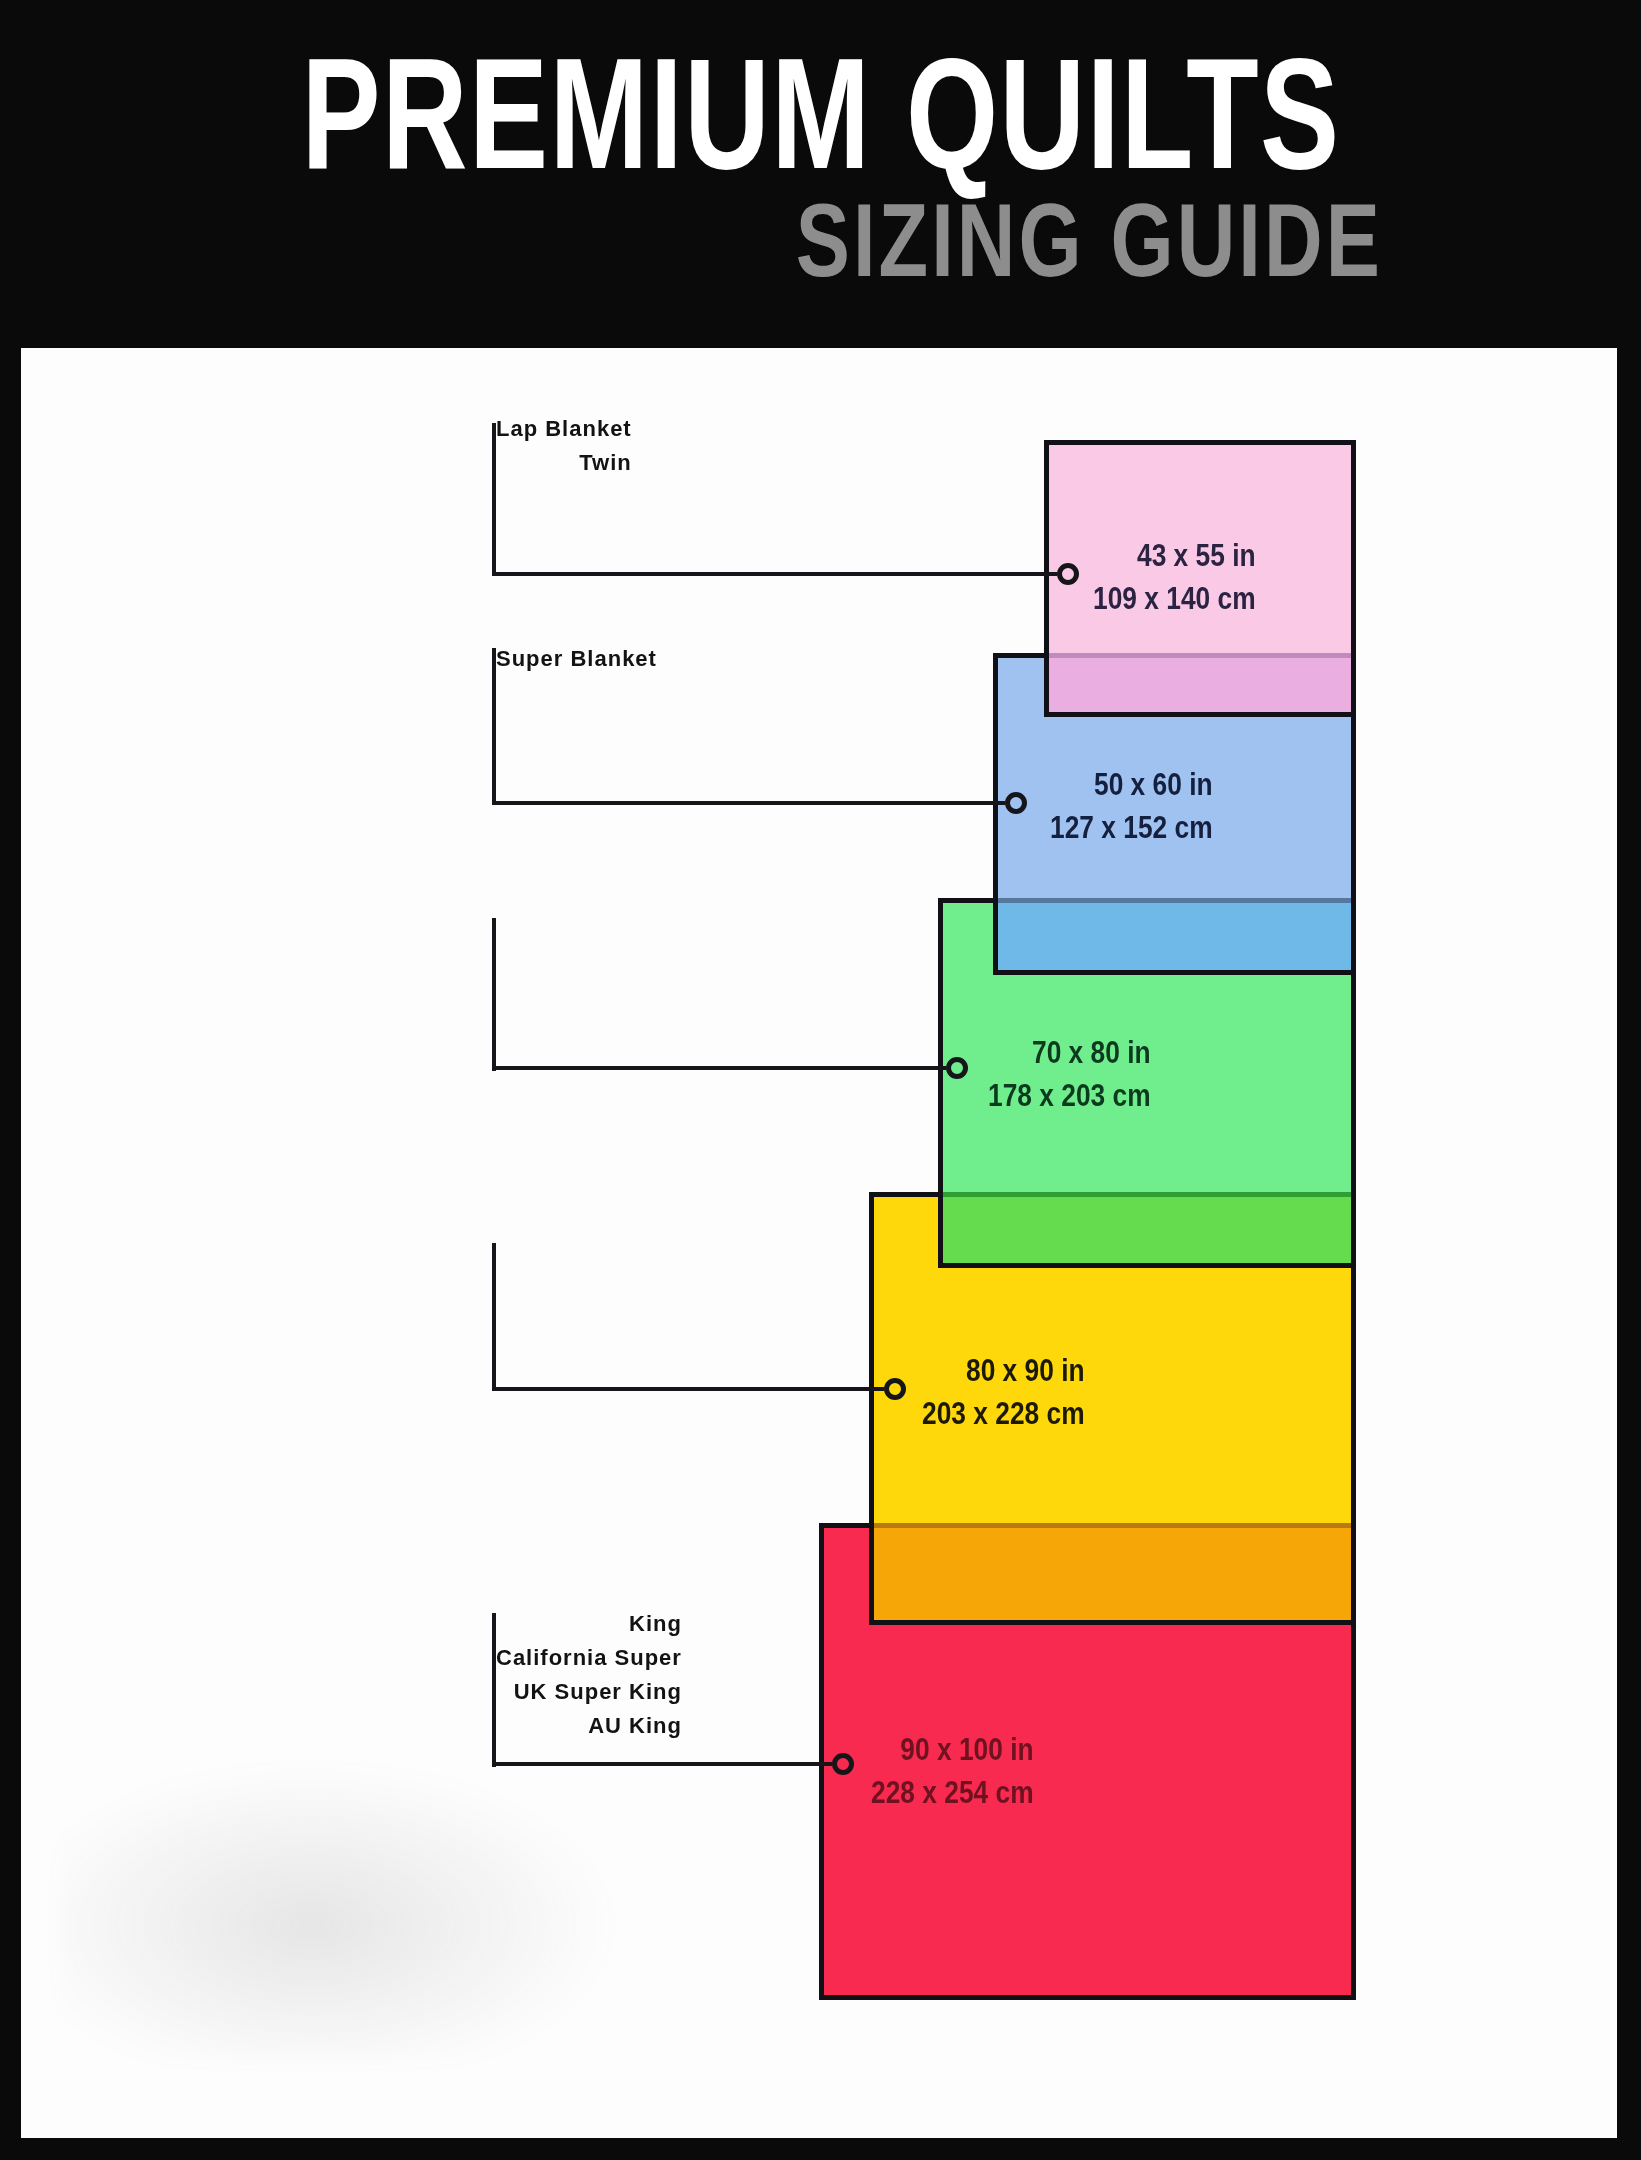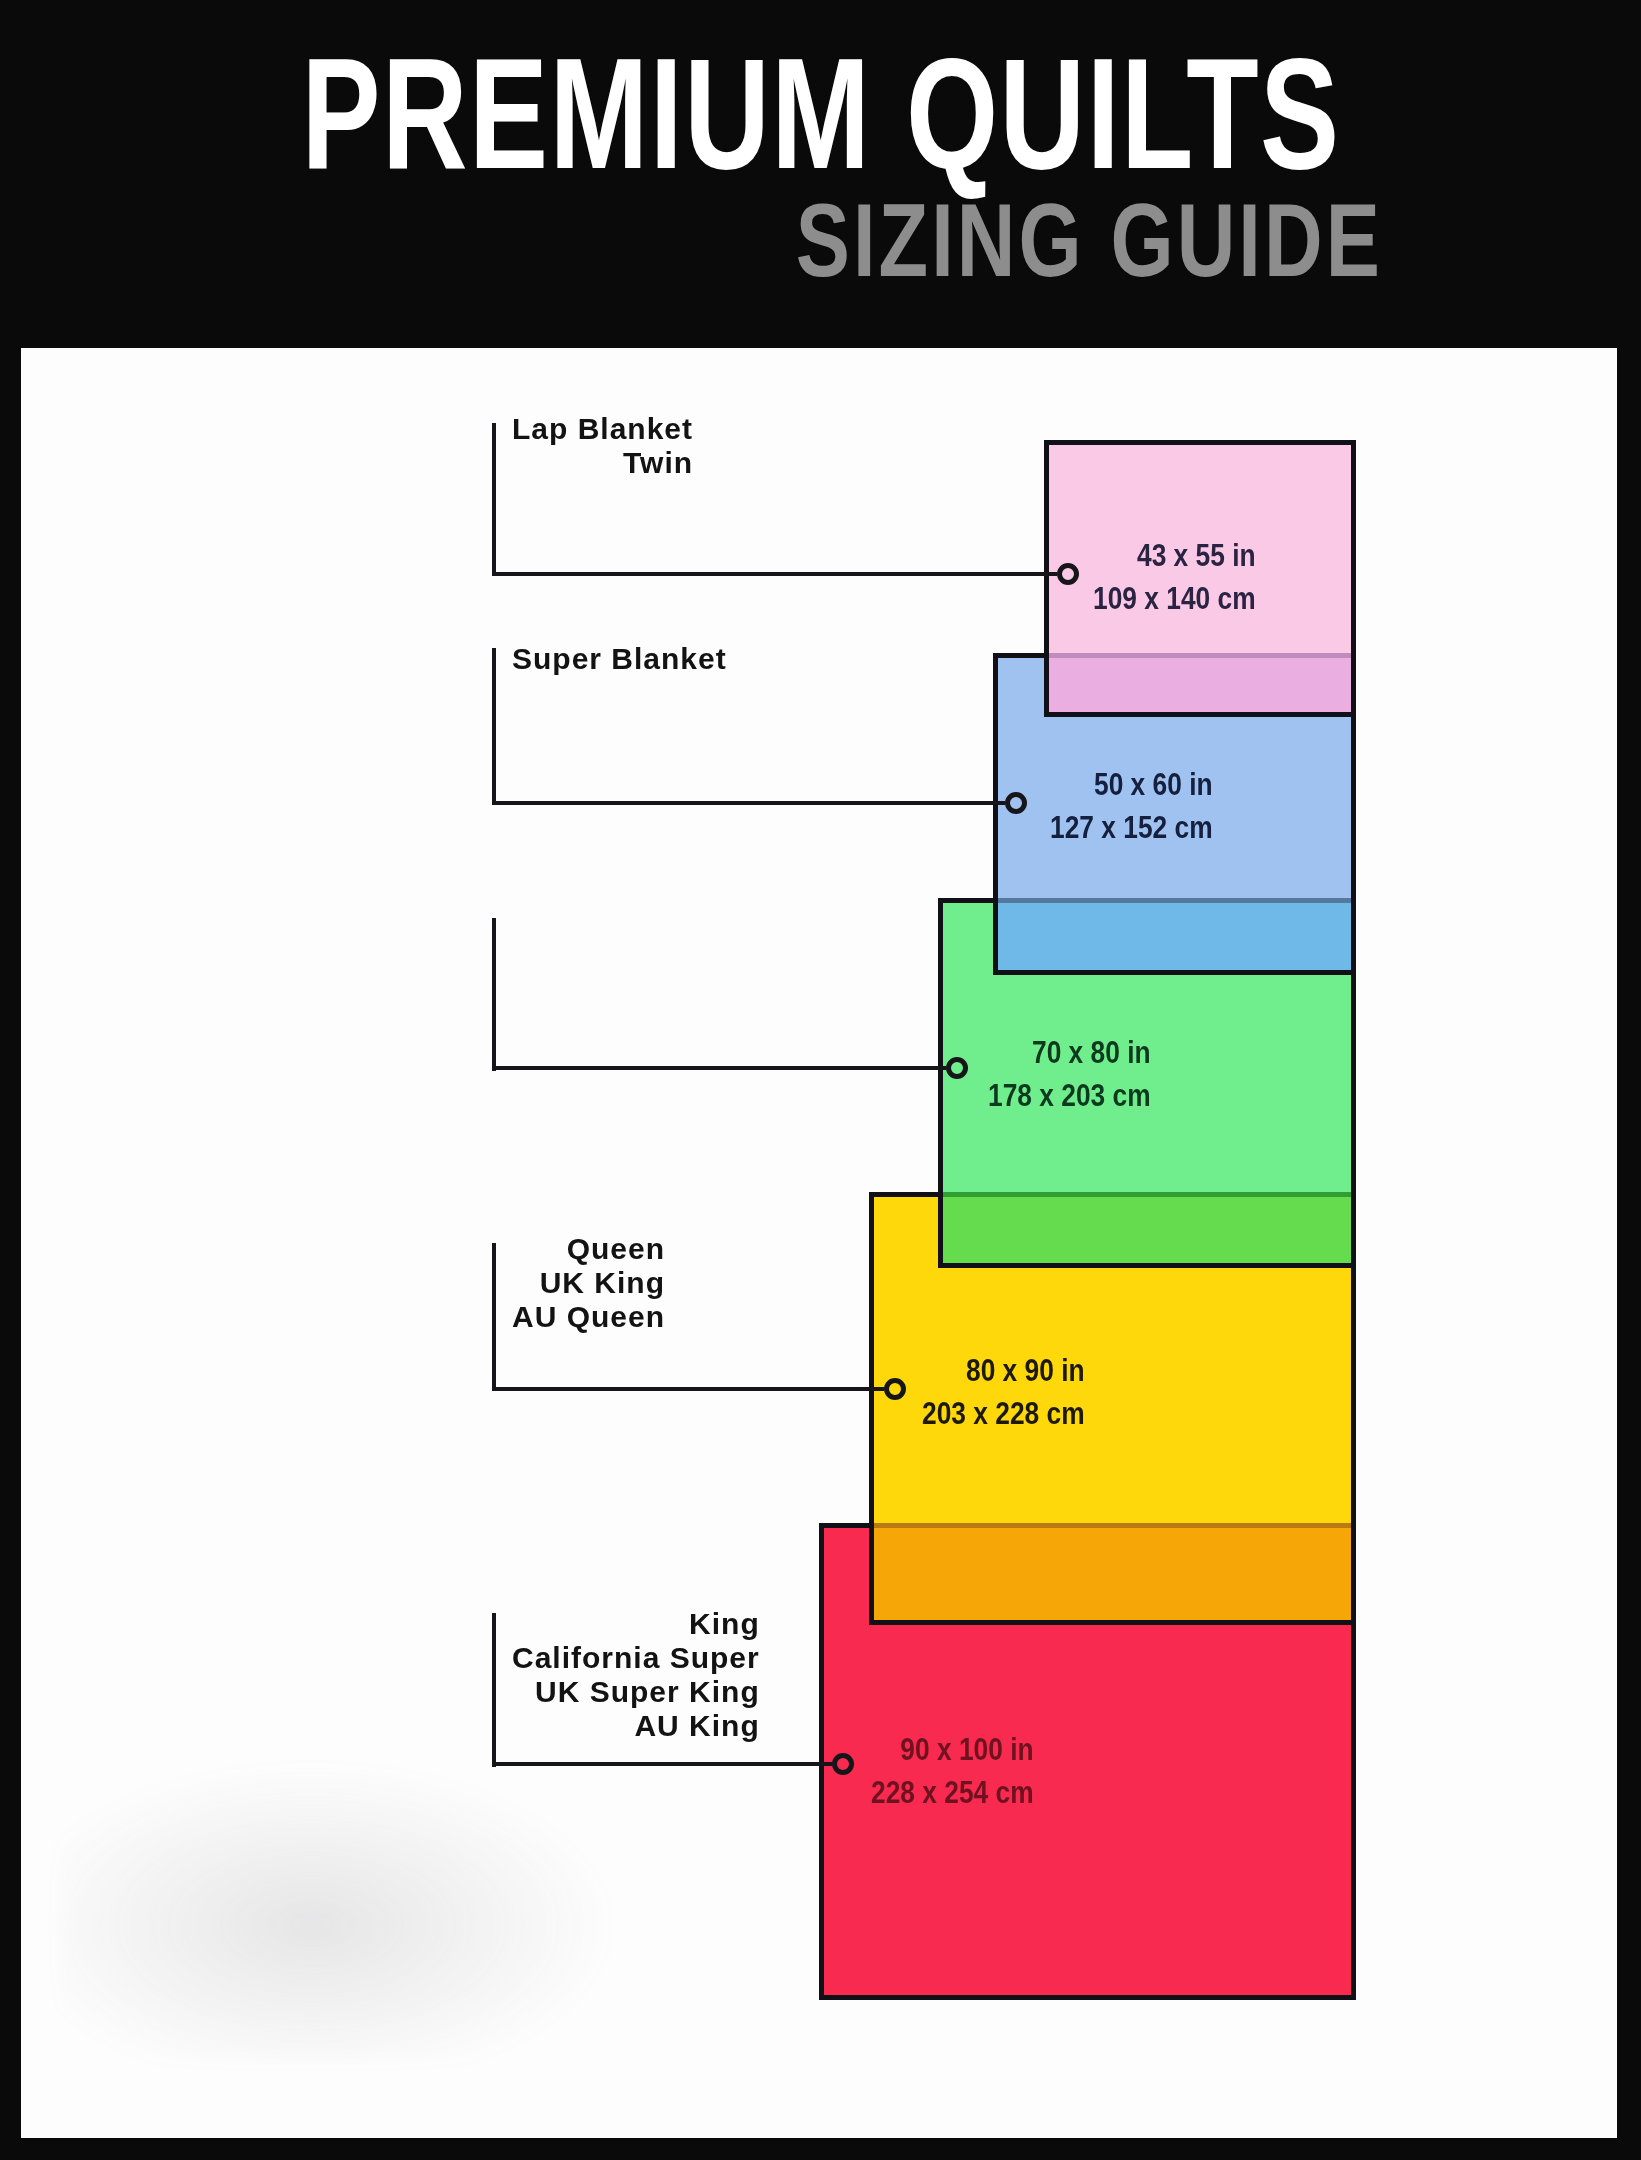--- a/index.html
+++ b/index.html
@@ -62,22 +62,22 @@
     position:absolute; width:12px; height:12px; border:5px solid #15151a;
     border-radius:50%; background:transparent; z-index:8;
   }
   .r0{left:1057px; top:563px;}
   .r1{left:1005px; top:792px;}
   .r2{left:946px;  top:1057px;}
   .r3{left:884px;  top:1378px;}
   .r4{left:832px;  top:1753px;}
   
   .label{
-    position:absolute; left:512px; z-index:8;
-    font-size:30px; font-weight:bold; line-height:34px; letter-spacing:1px;
+    position:absolute; left:496px; z-index:8;
+    font-size:22px; font-weight:bold; line-height:34px; letter-spacing:1px;
     color:#131313; white-space:nowrap;
   }
   .l0{top:412px;} .l1{top:642px;} .l2{top:907px;} .l3{top:1232px;} .l4{top:1607px;}
   
   .dims{
     position:absolute; z-index:8;
     font-size:31px; font-weight:bold; line-height:43px; letter-spacing:0;
     transform:scaleX(0.85); transform-origin:left top; white-space:nowrap;
   }
   .d0{left:1093px; top:534px;  color:#2a2342;}
@@ -128,25 +128,20 @@
   <div class="hline h4"></div>
   <div class="ring  r4"></div>
 
   <div class="label l0">
     <div>Lap Blanket</div>
     <div>Twin</div>
   </div>
   <div class="label l1">
     <div>Super Blanket</div>
   </div>
-  <div class="label l3">
-    <div>Queen</div>
-    <div>UK King</div>
-    <div>AU Queen</div>
-  </div>
   <div class="label l4">
     <div>King</div>
     <div>California Super</div>
     <div>UK Super King</div>
     <div>AU King</div>
   </div>
 
   <div class="dims d0">
     <div>43 x 55 in</div>
     <div>109 x 140 cm</div>

